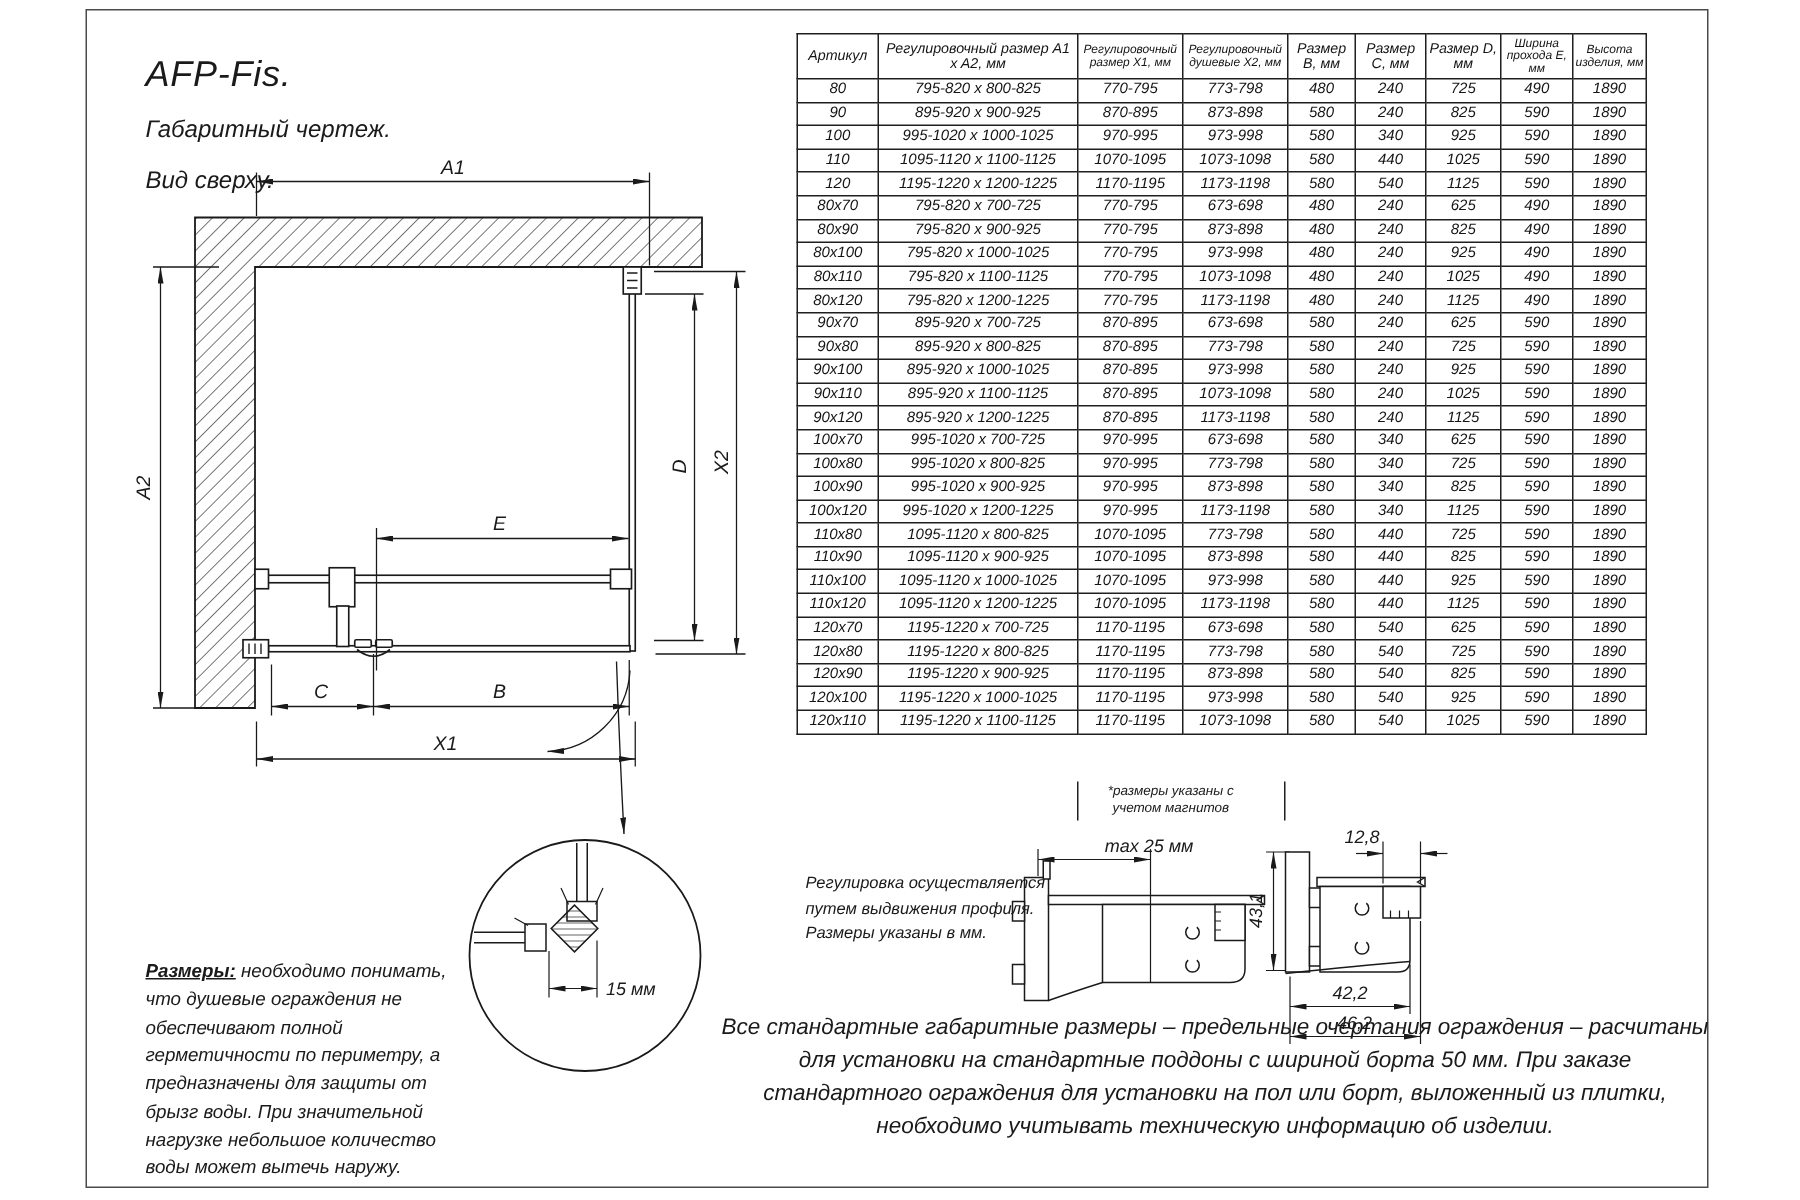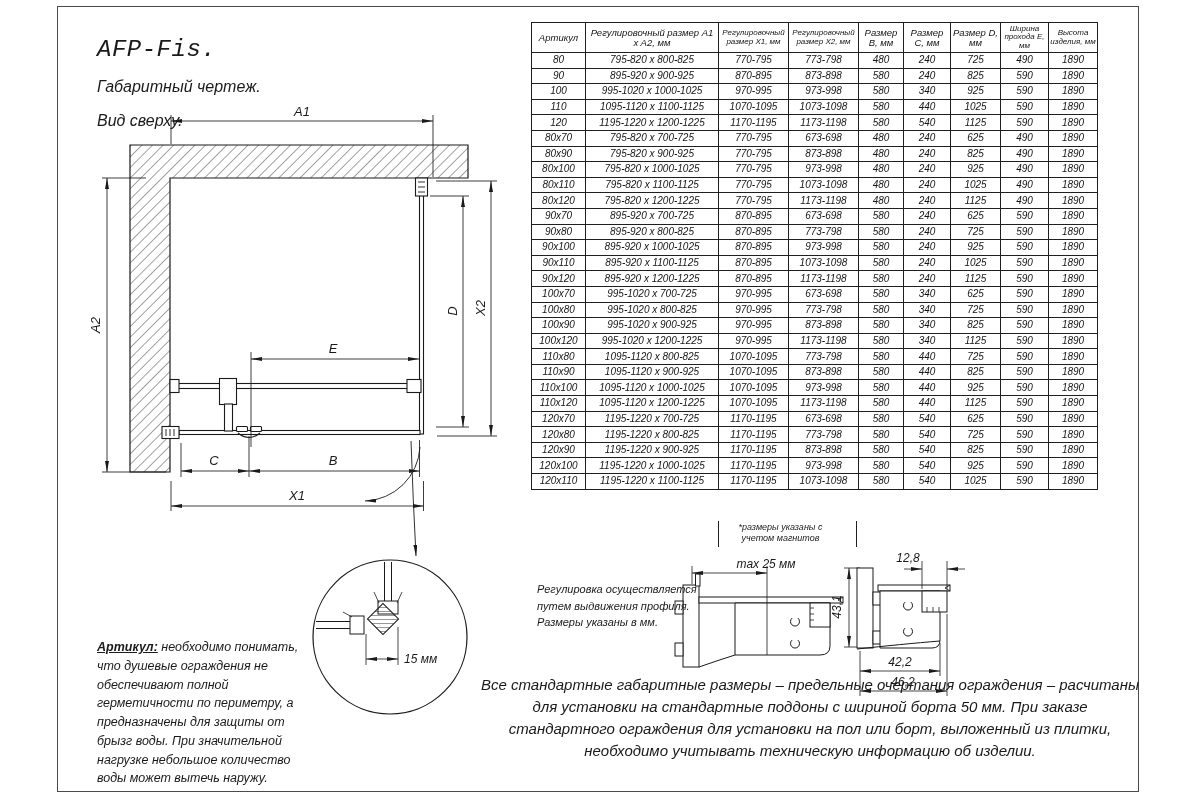--- a/index.html
+++ b/index.html
@@ -2,21 +2,21 @@
 <html><head>
 <meta charset="utf-8">
 <style>
   html,body{margin:0;padding:0;background:#ffffff;}
   body{width:1200px;height:800px;position:relative;overflow:hidden;
        font-family:"Liberation Sans",sans-serif;color:#1a1a1a;}
   .frame{position:absolute;left:57px;top:6px;width:1082px;height:786px;
          border:1.5px solid #4a4a4a;box-sizing:border-box;}
   .abs{position:absolute;}
   
-  .title{left:97px;top:36px;font-size:24px;font-style:italic;letter-spacing:.5px;font-family:Liberation Mono, monospace;}
+  .title{left:97px;top:36px;font-size:24px;font-style:italic;letter-spacing:.5px;}
   .sub1{left:97px;top:78px;font-size:16px;font-style:italic;}
   .sub2{left:97px;top:92px;font-size:16px;font-style:italic;margin-top:20px;}
   
   .warn{left:97px;top:638px;width:208px;font-size:12.5px;line-height:1.5;font-style:italic;}
   .warn b{text-decoration:underline;}
   
   .adj{left:505px;top:581px;width:182px;font-size:11px;line-height:1.5;font-style:italic;margin-left:32px;}
   
   .foot{left:481px;top:674px;width:658px;font-size:15px;line-height:1.47;font-style:italic;text-align:center;}
   
@@ -187,21 +187,21 @@
     <text x="908" y="562">12,8</text>
     <text x="900" y="666">42,2</text>
     <text x="903" y="686">46,2</text>
   </g>
 </svg>
 
 <div class="abs title">AFP-Fis.</div>
 <div class="abs sub1">Габаритный чертеж.</div>
 <div class="abs sub2">Вид сверху.</div>
 
-<div class="abs warn"><b>Артикул:</b><span> необходимо понимать, что душевые ограждения не обеспечивают полной герметичности по периметру, а предназначены для защиты от брызг воды. При значительной нагрузке небольшое количество воды может вытечь наружу.</span></div>
+<div class="abs warn"><b>Размеры:</b><span> необходимо понимать, что душевые ограждения не обеспечивают полной герметичности по периметру, а предназначены для защиты от брызг воды. При значительной нагрузке небольшое количество воды может вытечь наружу.</span></div>
 
 <div class="abs adj">Регулировка осуществляется путем выдвижения профиля. Размеры указаны в мм.</div>
 
 <div class="abs foot">Все стандартные габаритные размеры – предельные очертания ограждения – расчитаны для установки на стандартные поддоны с шириной борта 50 мм. При заказе стандартного ограждения для установки на пол или борт, выложенный из плитки, необходимо учитывать техническую информацию об изделии.</div>
 
 <div class="abs tblwrap">
   <table>
     <colgroup>
       <col style="width:54px">
         <col style="width:133px">
@@ -211,21 +211,21 @@
         <col style="width:47px">
       <col style="width:50px">
         <col style="width:48px">
         <col style="width:49px">
     </colgroup>
     <thead>
       <tr>
         <th>Артикул</th>
         <th>Регулировочный размер A1 x A2, мм</th>
         <th class="small">Регулировочный размер X1, мм</th>
-        <th class="small">Регулировочный размер X2, мм</th>
+        <th class="small">Регулировочный душевые X2, мм</th>
         <th>Размер B, мм</th>
         <th>Размер C, мм</th>
         <th>Размер D, мм</th>
         <th class="small">Ширина прохода E, мм</th>
         <th class="small">Высота изделия, мм</th>
       </tr>
     </thead>
     <tbody>
         <tr>
           <td>80</td>

